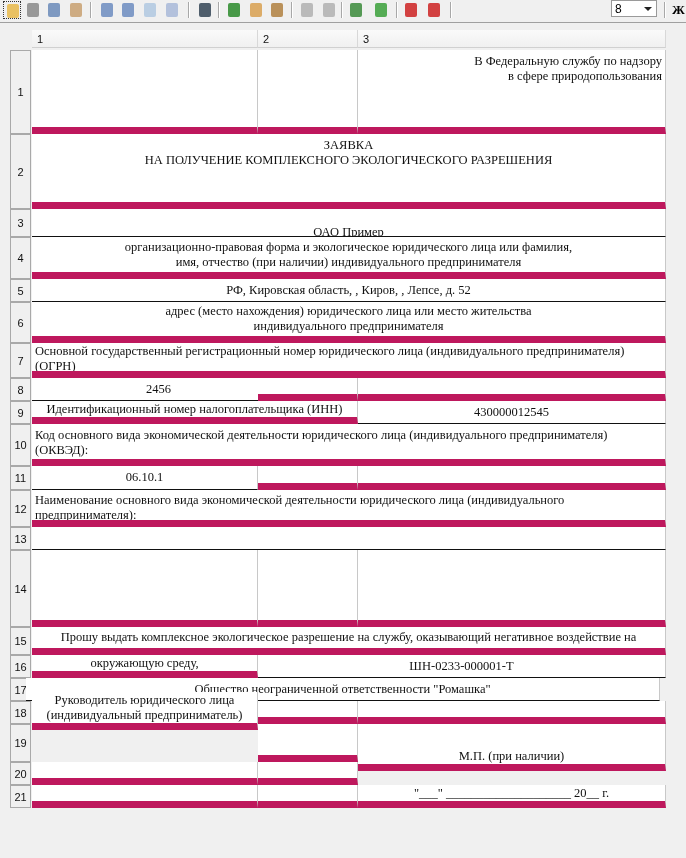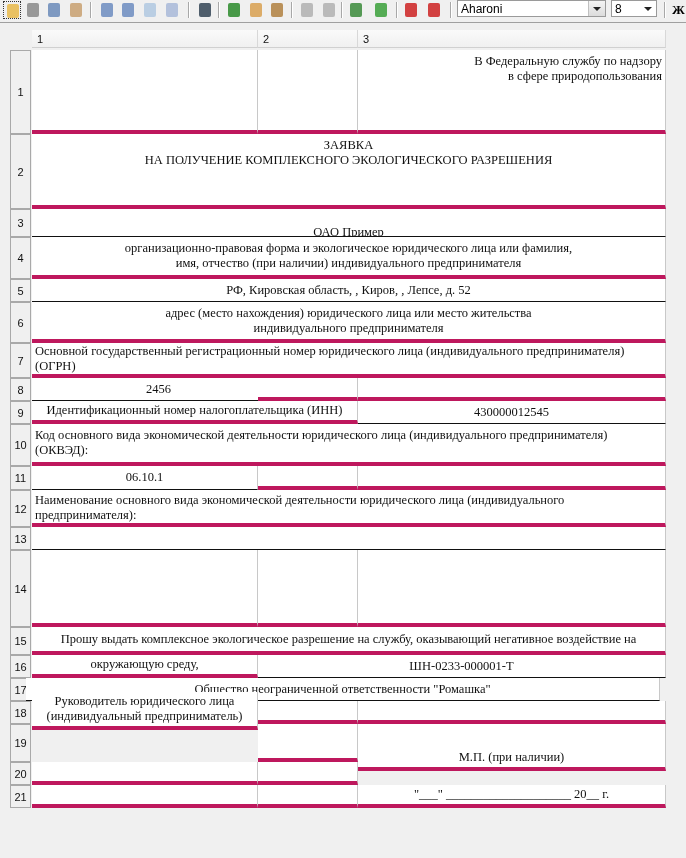--- a/index.html
+++ b/index.html
@@ -8,21 +8,21 @@
   .tb-btn { position:absolute; top:1px; width:18px; height:18px; }
   .tb-sep { position:absolute; top:2px; width:1px; height:16px; background:#a8a8a8; border-right:1px solid #fff; }
   .combo { position:absolute; top:0; height:17px; background:#fff; border:1px solid #9a9a9a; font-family:"Liberation Sans", sans-serif; font-size:12px; line-height:16px; padding-left:3px; box-sizing:border-box; }
   .combo .arrow { position:absolute; right:0; top:0; width:16px; height:15px; background:linear-gradient(#f4f4f4,#dcdcdc); border-left:1px solid #c0c0c0; }
   .combo .arrow::after { content:""; position:absolute; left:4px; top:6px; border-left:4px solid transparent; border-right:4px solid transparent; border-top:4px solid #222; }
   .bold-btn { position:absolute; left:672px; top:2px; font-family:"Liberation Serif", serif; font-weight:bold; font-size:13px; }
 
   .sheet-area { position:absolute; left:0; top:23px; width:686px; height:835px; background:#f0f0f0; }
   .col-header { position:absolute; top:30px; height:18px; background:linear-gradient(#fafafa,#f0f0f0); border-right:1px solid #d8d8d8; border-bottom:1px solid #d0d0d0; font-family:"Liberation Sans", sans-serif; font-size:11px; line-height:18px; padding-left:5px; box-sizing:border-box; color:#111; }
   .row-header { position:absolute; left:10px; width:21px; background:#f0f0f0; border:1px solid #a9a9a9; box-sizing:border-box; font-family:"Liberation Sans", sans-serif; font-size:11px; color:#111; display:flex; align-items:center; justify-content:center; }
-  .cell { position:absolute; background:#fff; border-right:1px solid #c8c8c8; border-bottom:4px solid #be185d; box-sizing:border-box; font-size:12.5px; color:#111; padding:1px 3px; line-height:15px; overflow:hidden; white-space:nowrap; }
+  .cell { position:absolute; background:#fff; border-right:1px solid #c8c8c8; border-bottom:7px solid #be185d; box-sizing:border-box; font-size:12.5px; color:#111; padding:1px 3px; line-height:15px; overflow:hidden; white-space:nowrap; }
   .cell.wrap { white-space:normal; }
   .cell.center { text-align:center; }
   .cell.right { text-align:right; }
   .cell.vcenter { display:flex; align-items:center; }
   .bb { border-bottom:1.5px solid #111; }
 </style>
 </head>
 <body>
 
 <div class="toolbar" id="toolbar">
@@ -80,21 +80,20 @@
     <div class="tb-btn" style="left: 425px;">
       <div style="position: absolute; left: 3px; top: 2px; width: 12px; height: 14px; border-radius: 2px; background: rgb(204, 34, 34); opacity: 0.85;"></div>
     </div>
     <div class="tb-sep" style="left: 90px;"></div>
     <div class="tb-sep" style="left: 188px;"></div>
     <div class="tb-sep" style="left: 218px;"></div>
     <div class="tb-sep" style="left: 291px;"></div>
     <div class="tb-sep" style="left: 341px;"></div>
     <div class="tb-sep" style="left: 396px;"></div>
     <div class="tb-sep" style="left: 450px;"></div>
-    <div class="combo" style="left: 457px; width: 149px;"><span>Aharoni</span><span class="arrow"></span></div>
     <div class="combo" style="left: 611px; width: 46px;"><span>8</span><span class="arrow" style="background:#fff;border-left:none"></span></div>
     <div class="bold-btn">Ж</div>
     <div class="tb-sep" style="left: 664px;"></div>
   </div>
 
 <div class="sheet-area"></div>
 
 <div id="grid">
     <div class="col-header" style="left: 32px; width: 226px;">1</div>
     <div class="col-header" style="left: 258px; width: 100px;">2</div>

